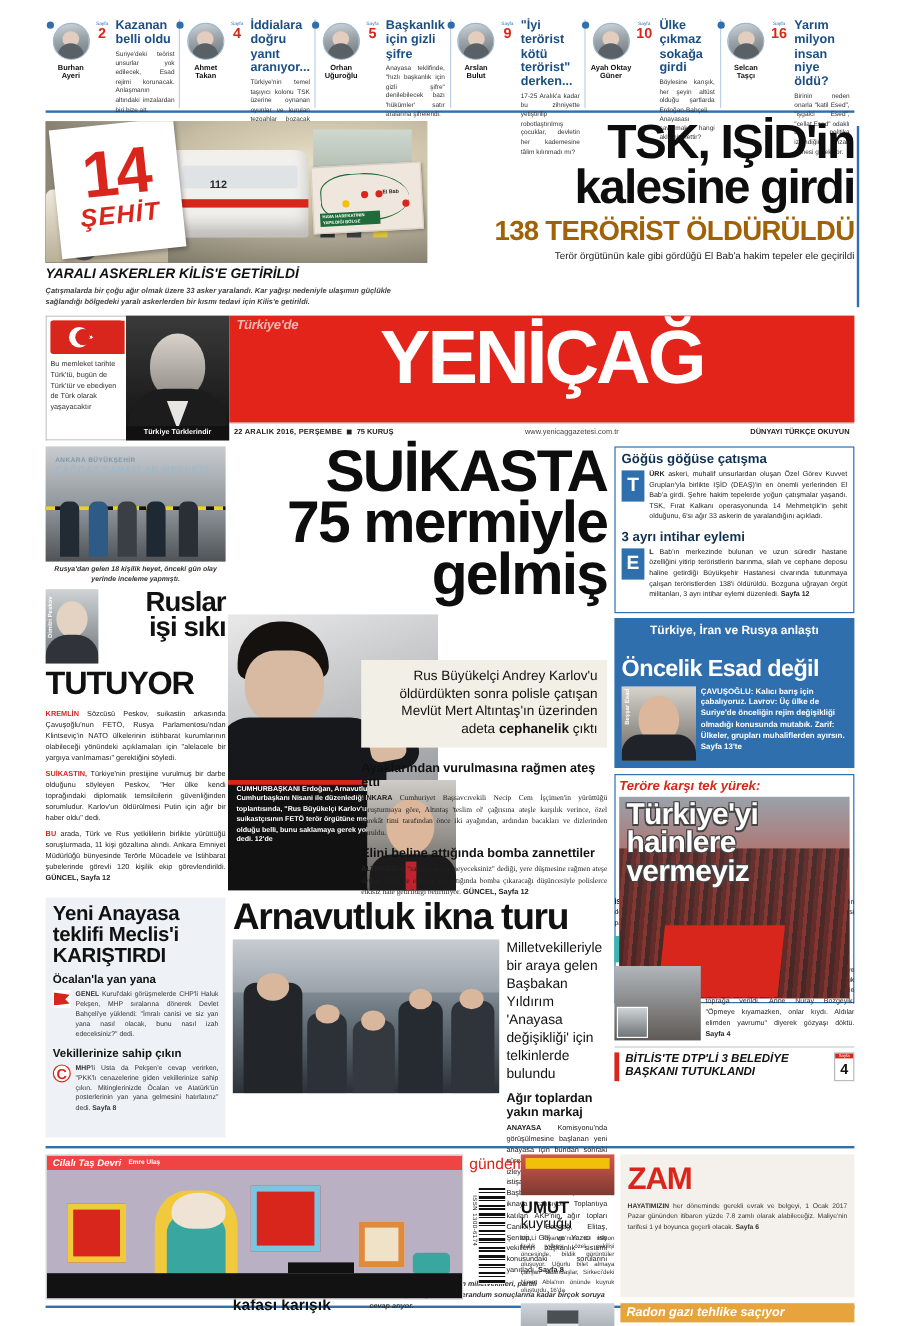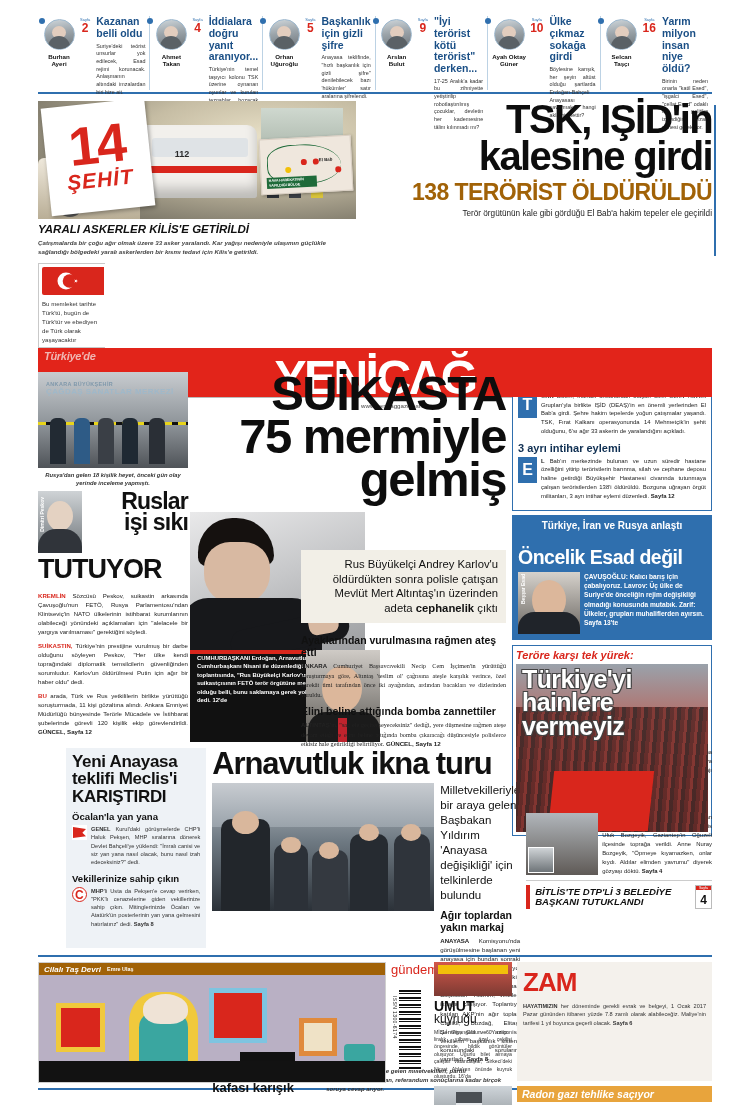--- a/index.html
+++ b/index.html
@@ -86,34 +86,34 @@
   .toplead { font-size:11.5px; font-weight:bold; font-style:italic; margin-top:4px; color:#111; }
   .topsub { font-size:6.2px; line-height:1.5; font-style:italic; font-weight:bold; color:#444; margin-top:3px; }
 
   .topright { flex:1; position:relative; padding-left:4px; }
   .tsk-h { font-size:40px; font-weight:bold; line-height:.92; letter-spacing:-1.6px; color:#0d0d0d; text-align:right; }
   .tsk-red { font-size:23px; font-weight:bold; color:#a16207; text-align:right; letter-spacing:-.6px; margin-top:4px; }
   .tsk-sub { font-size:8.2px; text-align:right; color:#222; margin-top:3px; }
   .vsep { position:absolute; right:-4px; top:4px; bottom:0; width:2px; background:#2f6fae; }
 
   
-  .masthead { display:flex; height:104px; margin-top:7px;flex-direction:column; }
+  .masthead { display:flex; height:104px; margin-top:7px; }
   .mh-left { width:67px; border:1px solid #c9c9c9; border-right:none; padding:3px; }
   .mh-flag { height:28px; background:#d9261c; position:relative; border-radius:2px; }
   .mh-flag::before { content:""; position:absolute; left:12px; top:6px; width:16px; height:16px; border-radius:50%; background:#d9261c; box-shadow: -4px 0 0 0 #fff inset, 0 0 0 3px #fff; clip-path: circle(50%); }
   .mh-motto { font-size:6.1px; line-height:1.48; color:#333; margin-top:4px; }
   .mh-ata { width:86px; background:linear-gradient(180deg,#3a3a3a,#111); position:relative; overflow:hidden; }
   .mh-ata .face { position:absolute; left:50%; top:14%; transform:translateX(-50%); width:46px; height:54px; border-radius:50% 50% 46% 46%; background:linear-gradient(180deg,#d8d2cb,#8f8a84); }
   .mh-ata .suit { position:absolute; left:50%; bottom:9px; transform:translateX(-50%); width:82px; height:34px; background:#1c1c1c; border-radius:30px 30px 0 0; }
   .mh-ata .shirt { position:absolute; left:50%; bottom:9px; transform:translateX(-50%); width:18px; height:24px; background:#e8e6e2; clip-path: polygon(50% 100%,0 0,100% 0); }
   .mh-ata .cap { position:absolute; bottom:0; left:0; right:0; height:12px; background:#111; color:#fff; font-size:6px; font-weight:bold; display:flex; align-items:center; justify-content:center; }
   .mh-main { flex:1; display:flex; flex-direction:column; }
   .mh-logo { flex:1; background:#e2241a; position:relative; padding:2px 6px 0 6px; }
   .mh-turkiyede { font-size:11px; font-weight:bold; color:#f0b6b2; font-style:italic; letter-spacing:-.3px; }
-  .mh-title { font-size:48px; font-weight:bold; color:#fff; line-height:.82; letter-spacing:-2.5px; text-align:center; margin-top:-4px; }
+  .mh-title { font-size:63px; font-weight:bold; color:#fff; line-height:.82; letter-spacing:-2.5px; text-align:center; margin-top:-4px; }
   .mh-foot { height:15px; display:flex; align-items:center; font-size:6.2px; font-weight:bold; color:#222; padding:0 4px; border-top:1px solid #bbb;}
   .mh-foot .date { letter-spacing:.2px; }
   .mh-foot .sq { display:inline-block; width:4px; height:4px; background:#222; margin:0 4px; }
   .mh-foot .url { flex:1; text-align:center; color:#444; font-weight:normal; }
   .mh-foot .slogan { font-weight:bold; }
 
   
   .mid { display:flex; gap:6px; margin-top:5px; height:370px; }
 
   
@@ -195,21 +195,21 @@
   .mr-terror .k { font-size:11px; font-weight:bold; font-style:italic; color:#d9261c; }
   .mr-terror .img { height:168px; margin-top:3px; position:relative; overflow:hidden;
     background:linear-gradient(180deg,#9aa2ab 0%,#b46a63 35%,#c63a32 70%,#8e2f2a 100%); }
   .mr-terror .crowd { position:absolute; left:0; right:0; bottom:0; height:74%;
     background:repeating-linear-gradient(95deg,#5a2a28 0 4px,#7d3531 4px 7px,#3d2726 7px 11px); opacity:.9; }
   .mr-terror .flagstrip { position:absolute; left:18%; bottom:0; width:52%; height:36%; background:#d9261c; transform:skewX(-6deg); }
   .mr-terror .ttl { position:absolute; left:6px; top:4px; font-size:25px; font-weight:bold; color:#fff; line-height:.94; letter-spacing:-.6px;
     text-shadow: -1px -1px 0 #444, 1px -1px 0 #444, -1px 1px 0 #444, 1px 1px 0 #444; }
 
   
-  .bottom { display:flex; gap:6px; margin-top:6px; height:200px;margin-left:28px; }
+  .bottom { display:flex; gap:6px; margin-top:6px; height:200px; }
   .bl { width:150px; background:#eef2f6; padding:5px 6px; }
   .bl-h { font-size:17px; font-weight:bold; line-height:1.02; color:#111; letter-spacing:-.3px; }
   .bl-sh { font-size:9.6px; font-weight:bold; margin-top:6px; }
   .bl-item { display:flex; gap:4px; margin-top:3px; }
   .bl-logo { width:15px; height:15px; flex:none; position:relative; }
   .bl-logo.chp { background:#fff; }
   .bl-logo.chp::before { content:""; position:absolute; left:1px; top:2px; width:13px; height:11px; background:#d9261c; clip-path: polygon(0 0,100% 18%,72% 52%,100% 84%,0 100%); }
   .bl-logo.mhp { background:#fff; border:1px solid #d9261c; border-radius:50%; }
   .bl-logo.mhp::before { content:"C"; position:absolute; left:2px; top:0px; font-size:12px; color:#d9261c; font-weight:bold; }
   .bl-p { font-size:5.7px; line-height:1.46; text-align:justify; color:#333; }
@@ -246,21 +246,21 @@
   .br-inner { display:flex; gap:4px; margin-top:3px; }
   .br-ph { width:72px; height:62px; background:linear-gradient(180deg,#b1b6bb,#5f5a56); position:relative; overflow:hidden; flex:none; }
   .br-ph .sm { position:absolute; left:2px; bottom:2px; width:26px; height:26px; background:linear-gradient(180deg,#cfd3d6,#6e7478); border:1px solid #fff; }
   .br-bitlis { display:flex; gap:5px; align-items:center; margin-top:5px; border-top:1px solid #ccc; padding-top:4px; }
   .br-bitlis .bar { width:4px; align-self:stretch; background:#d9261c; }
   .br-bitlis .t { flex:1; font-size:9.6px; font-weight:bold; font-style:italic; line-height:1.14; }
 
   
   .footer { display:flex; gap:5px; margin-top:7px; height:128px; border-top:2px solid #2f6fae; padding-top:5px; }
   .fcartoon { width:348px; border:1px solid #cfcfcf; position:relative; overflow:hidden; }
-  .fcartoon .bar { height:12px; background:#a16207; display:flex; align-items:center; gap:6px; padding:0 5px; }
+  .fcartoon .bar { height:12px; background:#ef4444; display:flex; align-items:center; gap:6px; padding:0 5px; }
   .fcartoon .bar .t { font-size:8px; font-weight:bold; color:#fff; font-style:italic; }
   .fcartoon .bar .a { font-size:5.4px; font-weight:bold; color:#fff; }
   .fcartoon .art { position:absolute; left:0; right:0; top:12px; bottom:0; background:#b9b0c4; }
   .fcartoon .art .floor { position:absolute; left:0; right:0; bottom:0; height:20%; background:#121212; }
   .fcartoon .art .frame { position:absolute; border:5px solid #f0c93c; background:#d9261c; }
   .fcartoon .art .frame.b { border-color:#7ec4e0; }
   .fcartoon .art .frame.o { border-color:#e08a3c; background:#efe2c6; }
   .fcartoon .art .chair { position:absolute; left:26%; top:16%; width:20%; height:70%; background:#f0c93c; border-radius:40% 40% 8% 8%; }
   .fcartoon .art .chair::after { content:""; position:absolute; left:14%; top:26%; width:72%; height:70%; background:#3aa6a0; border-radius:30% 30% 6% 6%; }
   .fcartoon .art .head { position:absolute; left:30%; top:18%; width:13%; height:28%; background:#efe3d6; border-radius:50% 50% 40% 40%; }

